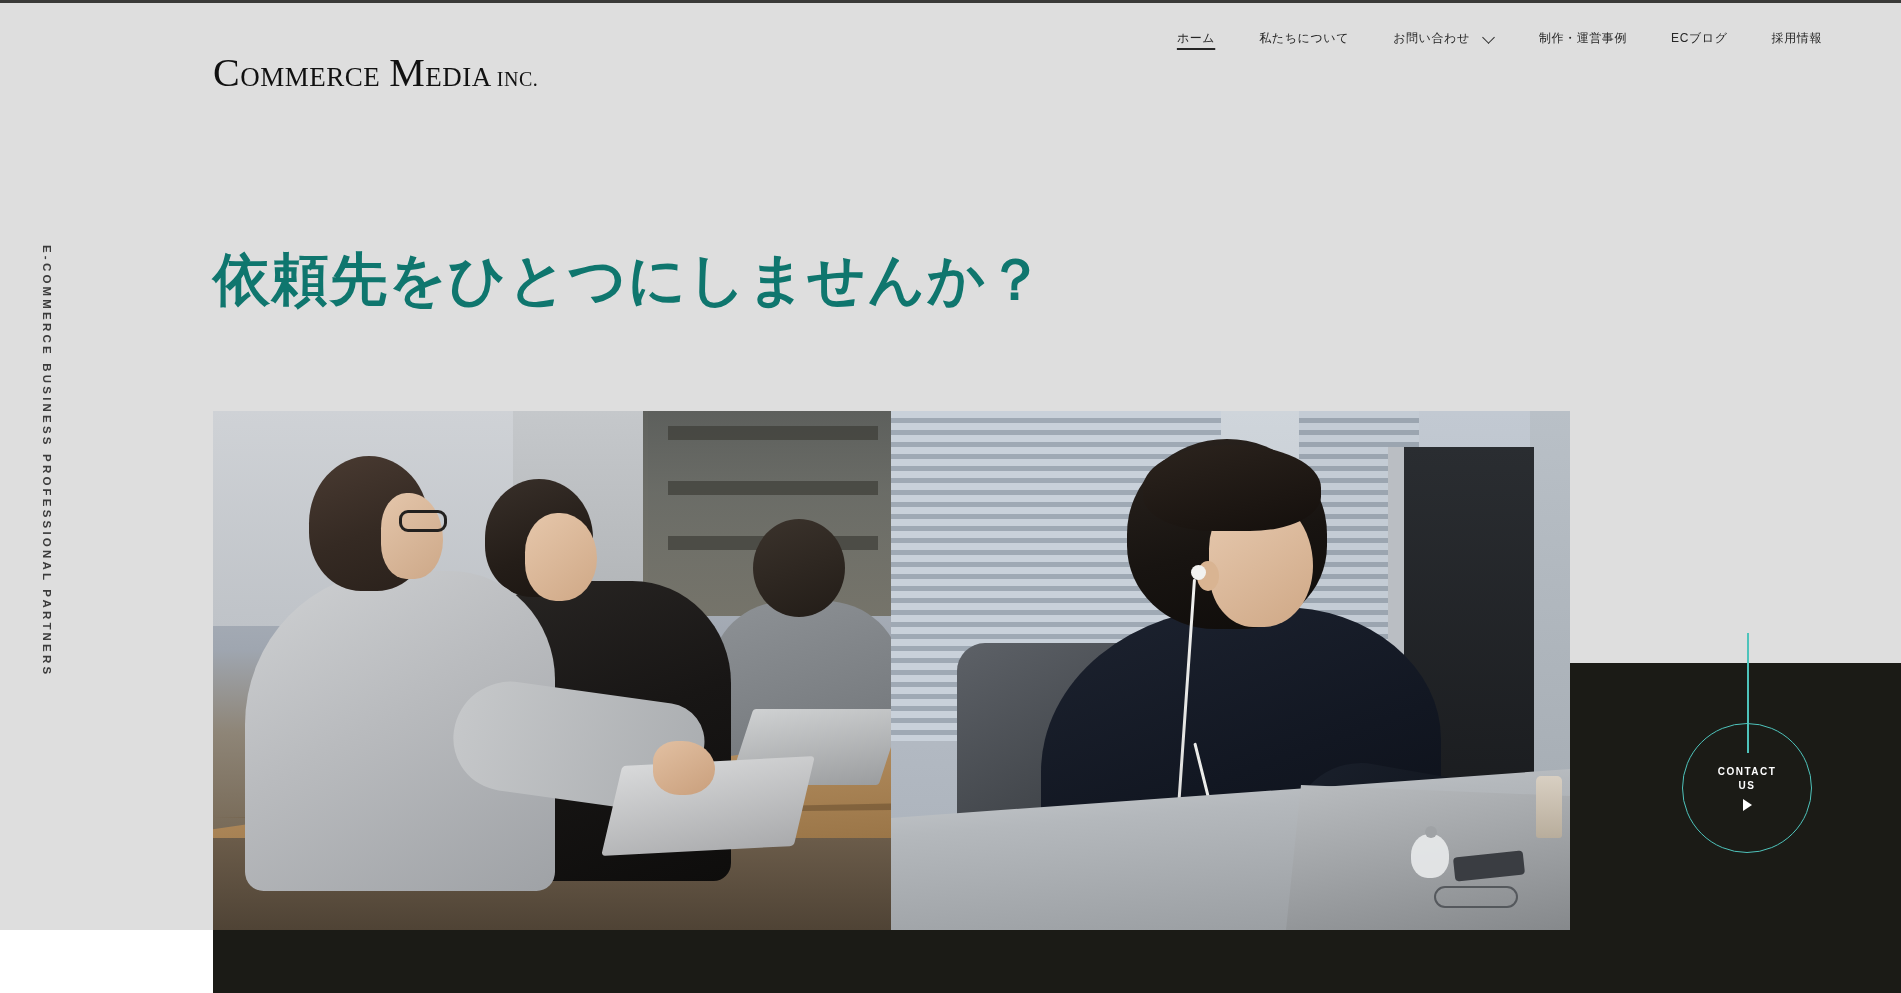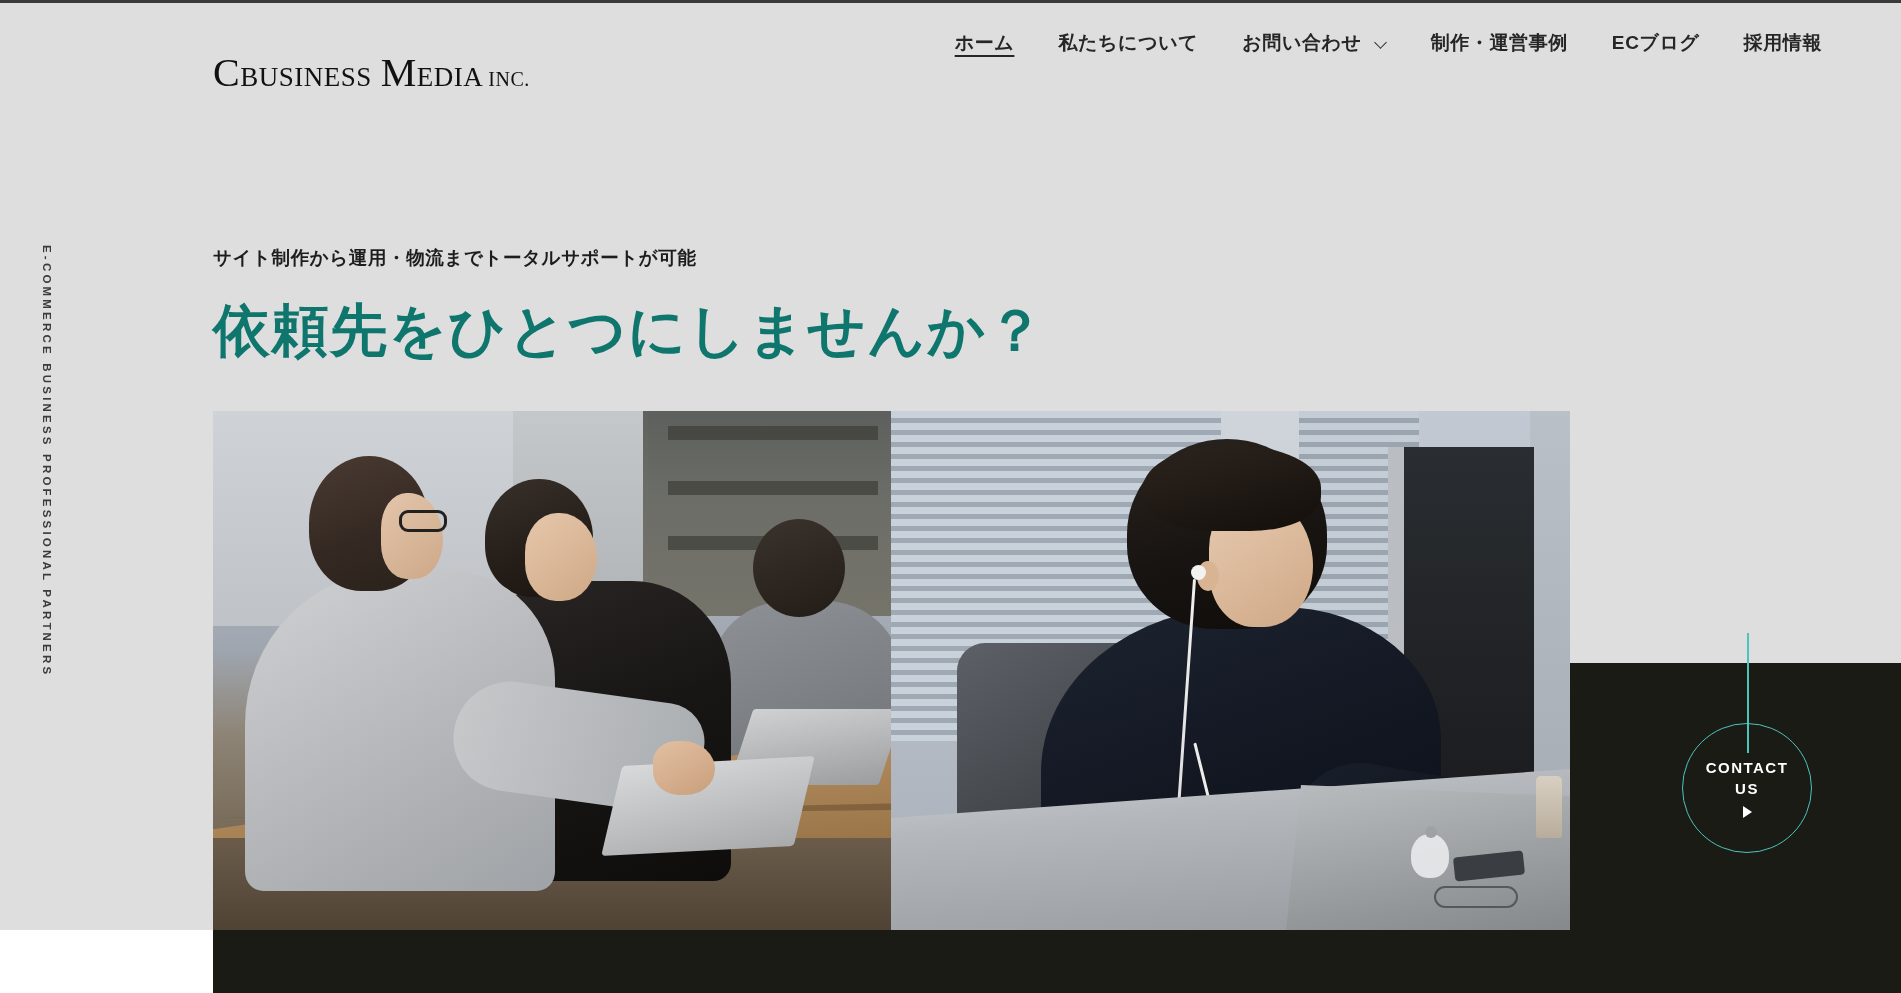--- a/index.html
+++ b/index.html
@@ -86,22 +86,22 @@
   .main-nav {
     position: absolute;
     right: 57px;
     top: 22px;
     display: flex;
     align-items: center;
     gap: 0px;
   }
 
   .nav-item {
-    font-size: 19px;
-    font-weight: 700;
+    font-size: 12px;
+    font-weight: 400;
     color: #262626;
     padding: 6px 22px;
     white-space: nowrap;
     cursor: pointer;
     letter-spacing: 0.6px;
     line-height: 1.3;
     position: relative;
   }
   .nav-item.active {
     text-decoration: underline;
@@ -473,21 +473,21 @@
     border-radius: 50%;
     background: transparent;
     display: flex;
     flex-direction: column;
     align-items: center;
     justify-content: center;
     gap: 2px;
   }
   .contact-label {
     color: #ffffff;
-    font-size: 15px;
+    font-size: 10px;
     font-weight: 700;
     letter-spacing: 1.5px;
     text-align: center;
     line-height: 1.35;
     max-width: 92px;
   }
   .contact-play {
     margin-top: 5px;
     width: 0; height: 0;
     border-left: 9px solid #ffffff;
@@ -512,21 +512,21 @@
 <div class="page-canvas"></div>
 
 <div class="white-corner"></div>
 
 <div class="dark-band"></div>
 
 <header class="site-header">
 
   <div class="logo-block">
     <div class="logo-text">
-      <span class="cap">C</span><span class="small">BUSINESS</span>
+      <span class="cap">C</span><span class="small">OMMERCE</span>
       <span class="cap">M</span><span class="small">EDIA</span><span class="inc">INC.</span>
     </div>
   </div>
 
   <nav class="main-nav">
 
     <div class="nav-item active">
       <span>ホーム</span>
     </div>
 
@@ -550,21 +550,20 @@
     <div class="nav-item">
       <span>採用情報</span>
     </div>
 
   </nav>
 </header>
 
 <div class="side-label">E-COMMERCE BUSINESS   PROFESSIONAL PARTNERS</div>
 
 <div class="hero-text">
-  <div class="hero-sub">サイト制作から運用・物流までトータルサポートが可能</div>
   <h1 class="hero-title">依頼先をひとつにしませんか？</h1>
 </div>
 
 <div class="hero-photos">
 
   <div class="photo photo-left">
     <div class="bg"></div>
     <div class="pl-wall-l"></div>
     <div class="pl-wall-r"></div>
     <div class="pl-window"></div>

